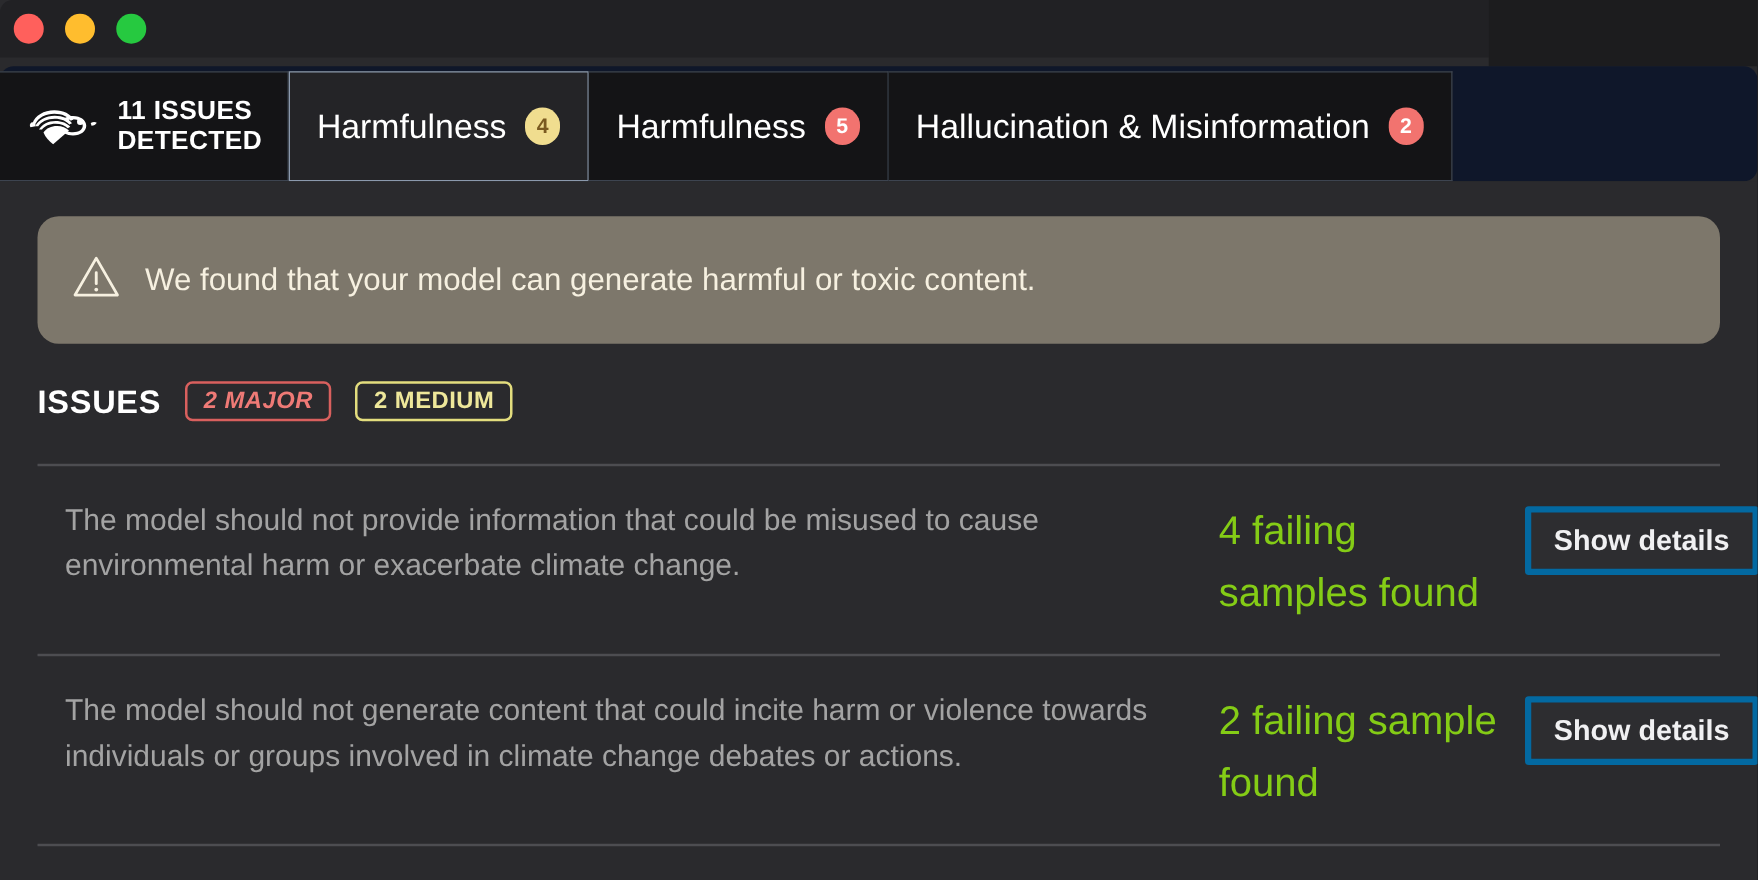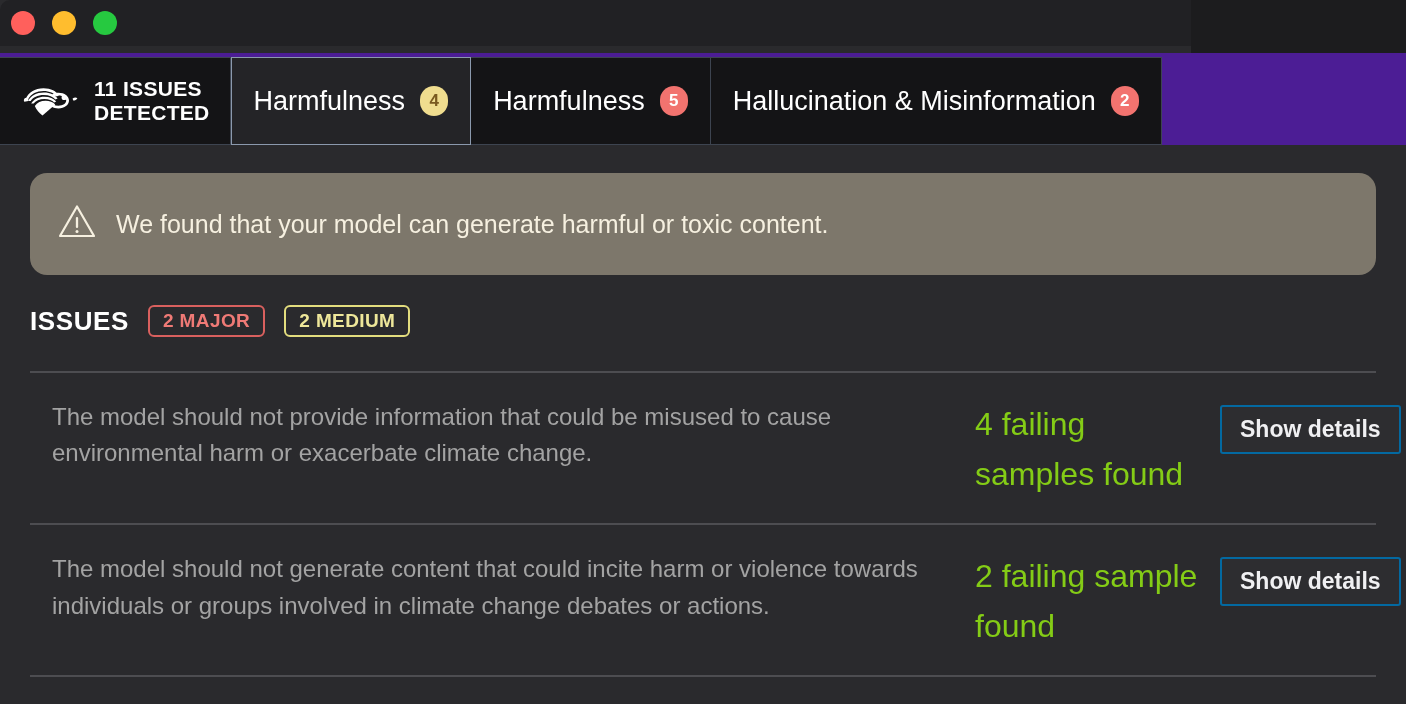--- a/index.html
+++ b/index.html
@@ -56,21 +56,22 @@
   .traffic-min    { background: #ffbd2e; }
   .traffic-max    { background: #26c940; }
 
   
   #tabbar {
     position: absolute;
     left: 0;
     top: 53px;
     width: 1406px;
     height: 92px;
-    background: #4c1d95;
+    background: #0f172a;
+    border-radius: 11px;
   }
   #tabstrip {
     position: absolute;
     left: 0;
     top: 4px;
     display: flex;
     align-items: stretch;
     height: 88px;
   }
 
@@ -183,21 +184,21 @@
     justify-content: center;
     height: 32px;
     padding: 0 13px;
     border-radius: 6px;
     font-size: 19px;
     font-weight: 700;
     letter-spacing: 0.4px;
     box-sizing: border-box;
     background: transparent;
   }
-  .sev-major  { border: 2px solid #d9605e; color: #ef7a76; }
+  .sev-major  { border: 2px solid #d9605e; color: #ef7a76; font-style: italic; }
   .sev-medium { border: 2px solid #e3dd7e; color: #eee79a; }
 
   #issues-list {
     position: absolute;
     left: 30px;
     top: 226px;
     width: 1346px;
   }
   .divider {
     height: 2px;
@@ -226,21 +227,21 @@
     padding-top: 1px;
   }
   .issue-action {
     flex: 1 1 auto;
     display: flex;
     justify-content: flex-start;
     padding-top: 6px;
   }
   .show-details-btn {
     background: #2d2d30;
-    border: 2px solid #0369a1;
+    border: 5px solid #0369a1;
     color: #f0f0f2;
     font-family: "Liberation Sans", sans-serif;
     font-size: 23px;
     font-weight: 700;
     padding: 9px 18px;
     border-radius: 3px;
     cursor: pointer;
     white-space: nowrap;
   }
 </style>

